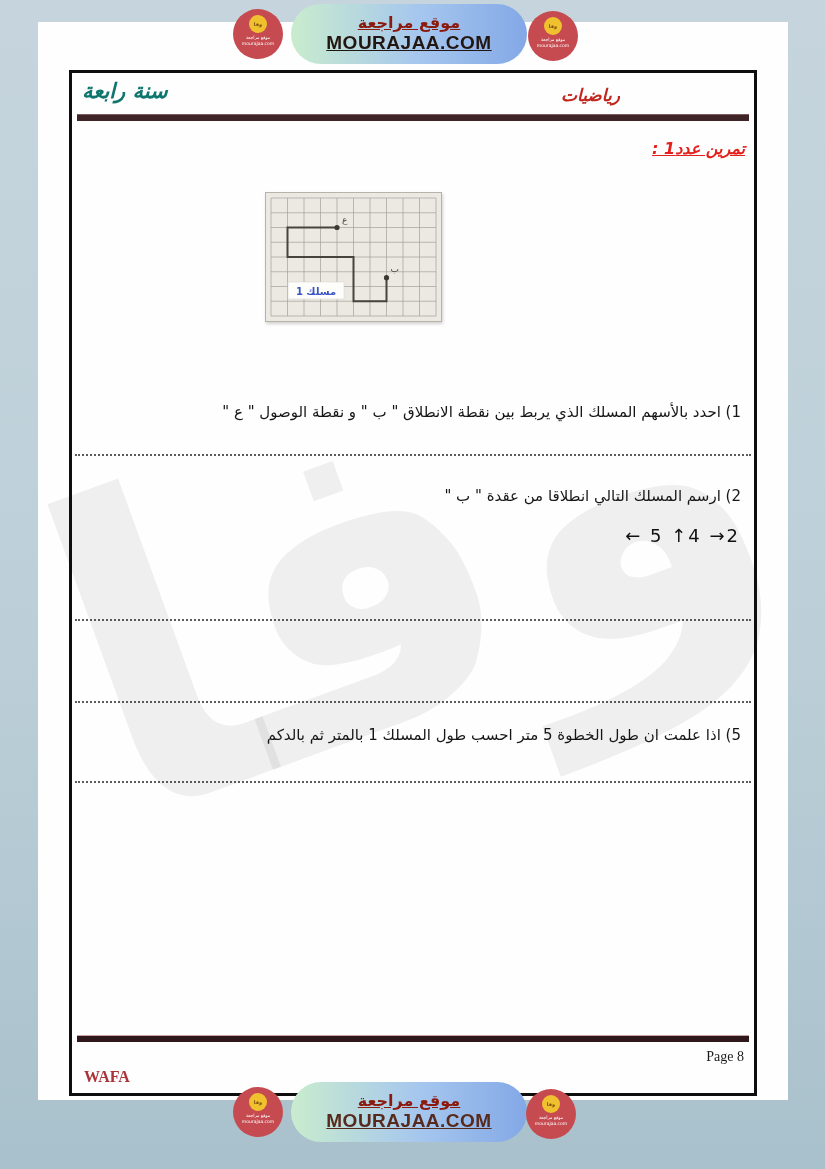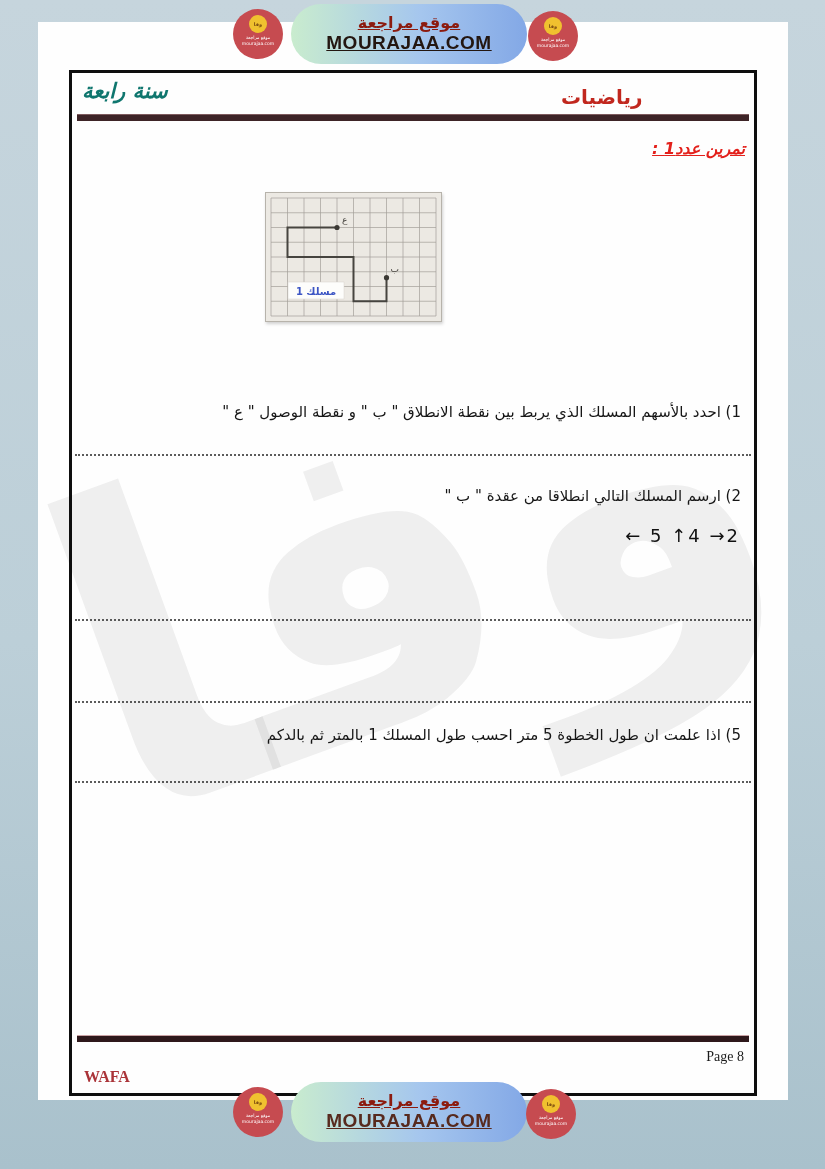--- a/index.html
+++ b/index.html
@@ -8,21 +8,21 @@
           background:linear-gradient(180deg,#c6d5dd 0%,#bccfd8 55%,#a9c1cc 100%);}
   
   .sheet{position:absolute;left:38px;top:22px;width:750px;height:1078px;background:#fefefe;z-index:1;}
   .watermark{position:absolute;top:200px;left:-30px;width:800px;height:680px;
              display:flex;align-items:center;justify-content:center;
              font-size:430px;line-height:1;color:rgba(35,35,35,0.065);
              transform:rotate(-20deg);z-index:1;pointer-events:none;font-weight:bold;}
   
   .frame{position:absolute;left:31px;top:48px;width:682px;height:1020px;border:3px solid #0e0e0e;z-index:2;}
   .grade-title{position:absolute;left:10px;top:6px;font-size:21px;font-weight:bold;font-style:italic;color:#0f766e;direction:rtl;}
-  .subject-title{position:absolute;left:489px;top:12px;font-size:20px;font-weight:bold;color:#c1271e;direction:rtl;}
+  .subject-title{position:absolute;left:489px;top:12px;font-size:17px;font-weight:bold;font-style:italic;color:#c1271e;direction:rtl;}
   .head-rule{position:absolute;top:41px;left:5px;width:672px;height:6px;background:#3e2427;border-top:1px solid #7e5b5e;}
   .ex-title{position:absolute;top:66px;right:9px;font-size:16px;font-weight:bold;font-style:italic;
             color:#e3201b;text-decoration:underline;direction:rtl;text-align:right;}
   
   .figure{position:absolute;left:193px;top:119px;width:175px;height:128px;background:#ece9e3;
           border:1px solid #b7b3ab;box-shadow:1px 2px 3px rgba(0,0,0,0.18);}
   
   .q{position:absolute;left:4px;right:4px;padding-right:9px;direction:rtl;text-align:right;
      font-size:15px;color:#161616;line-height:1.45;}
   .q1{top:329px;} .q2{top:413px;} .q3{top:496px;} .q4{top:576px;} .q5{top:652px;}

